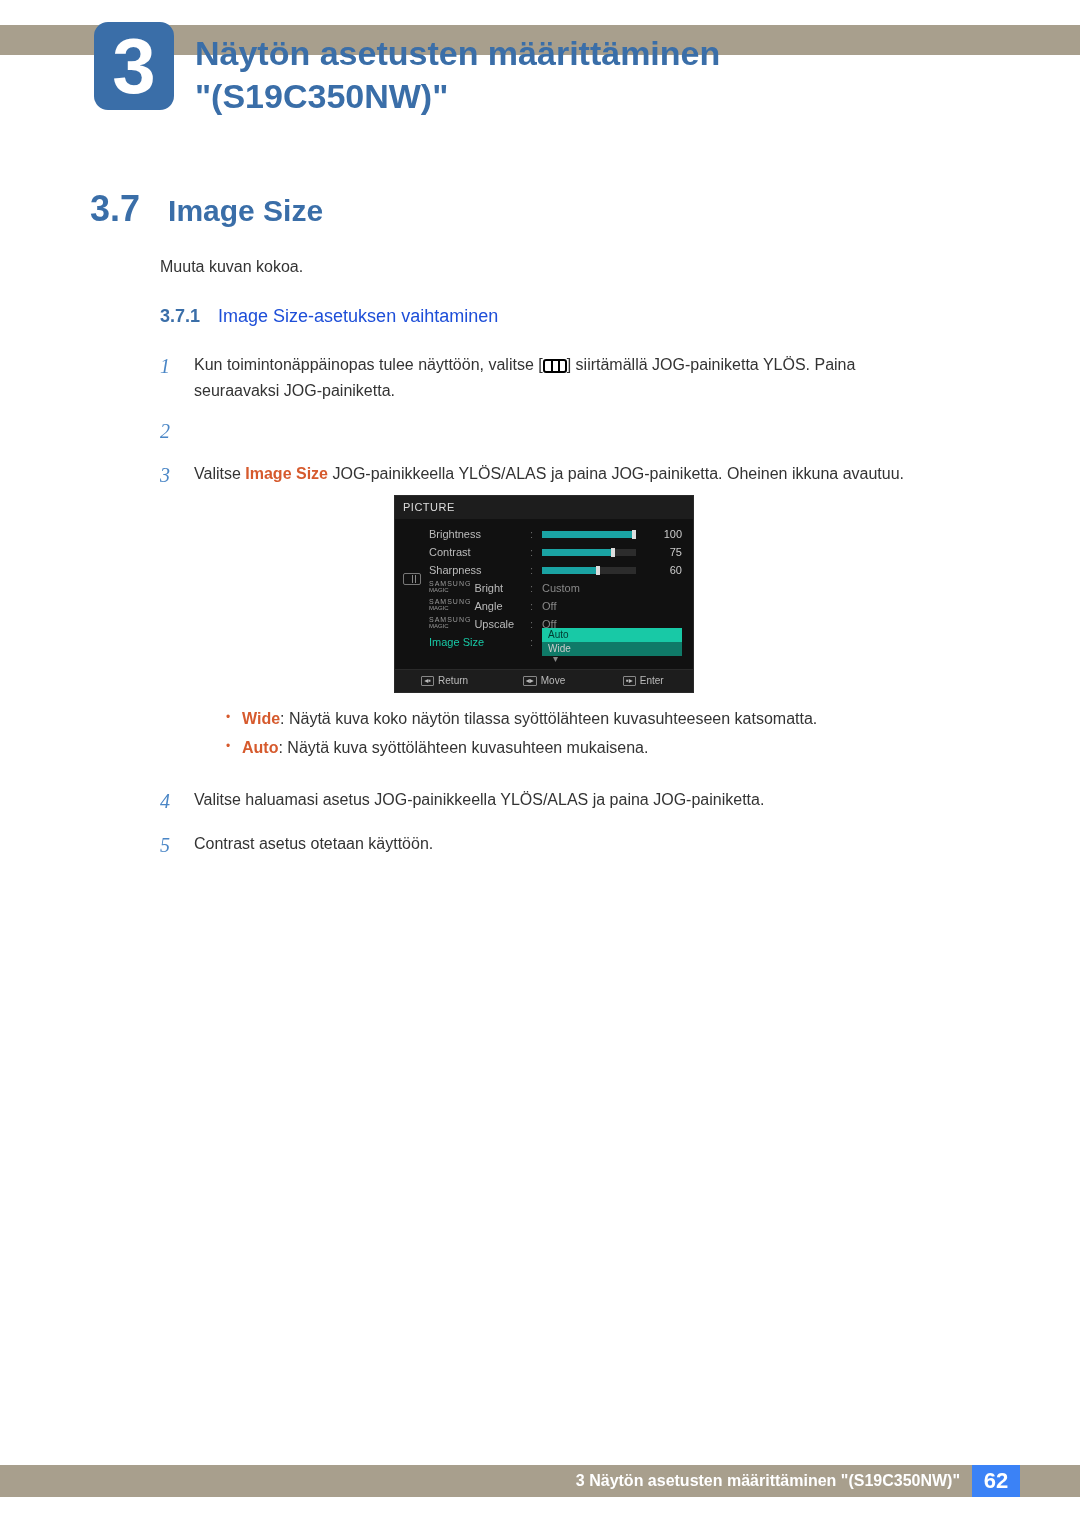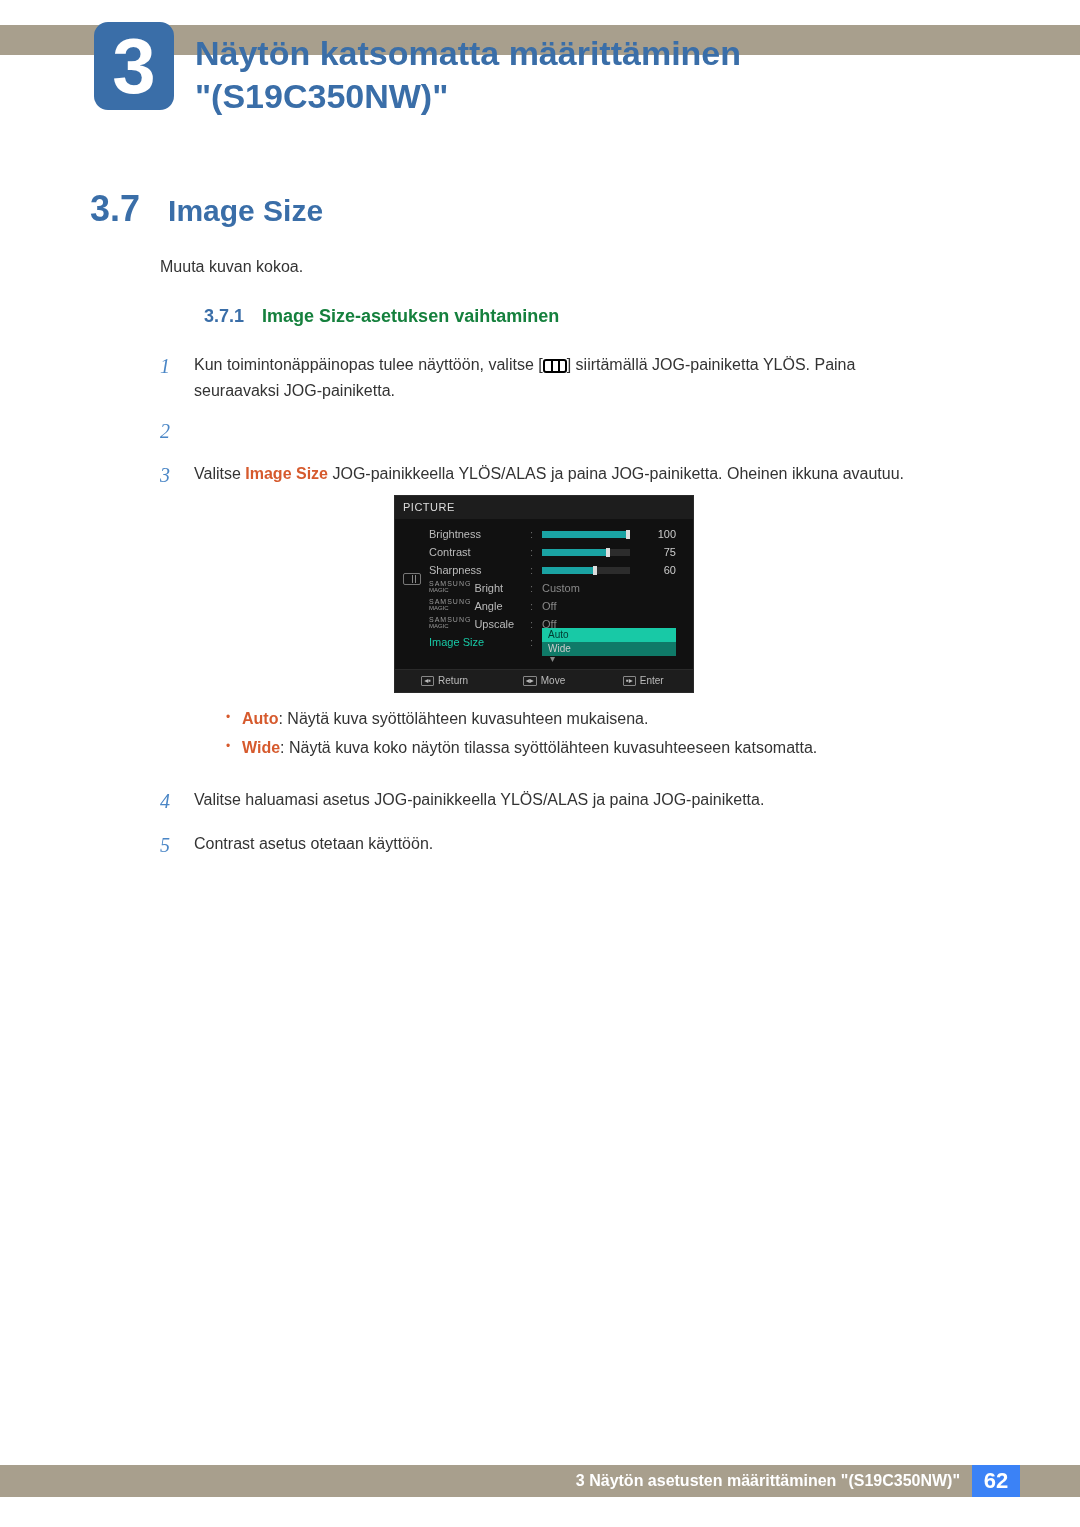--- a/index.html
+++ b/index.html
@@ -54,24 +54,24 @@
 
   .intro {
     position: absolute;
     left: 160px; top: 258px;
     font-size: 16px;
   }
 
   .subsec-row {
     position: absolute;
     left: 160px; top: 306px;
-    display: flex; gap: 18px; margin-left: 44px;
+    display: flex; gap: 18px;
   }
   .subsec-num { font-size: 18px; color: #3a6ea8; font-weight: bold; }
-  .subsec-title { font-size: 18px; color: #15803d; font-weight: bold; text-align: center; }
+  .subsec-title { font-size: 18px; color: #1d4ed8; font-weight: normal; text-align: center; }
 
   .steps {
     position: absolute;
     left: 160px; top: 350px;
     width: 760px;
   }
   .step {
     display: flex;
     gap: 18px;
     margin-bottom: 12px;
@@ -139,21 +139,21 @@
     border-radius: 2px;
     display: flex; gap: 2px;
     align-items: center; justify-content: center;
     padding: 0 2px;
   }
   .osd-side-icon i {
     border-left: 1px solid #888;
     width: 1px; height: 8px;
   }
   .osd-side-icon i:first-child { border-left: 0; }
-  .osd-rows { flex: 1; padding: 0 17px 4px 0; }
+  .osd-rows { flex: 1; padding: 0 11px 4px 0; }
   .osd-row {
     display: flex;
     align-items: center;
     height: 18px;
     gap: 6px;
   }
   .osd-label { flex: 0 0 95px; color: #bbb; }
   .osd-label.sel { color: #18c9a6; }
   .osd-colon { color: #666; width: 6px; }
   .osd-val-wrap {
@@ -279,21 +279,21 @@
 </style>
 </head>
 <body>
 
 <div class="top-bar"></div>
 
 <div class="chapter-box">
   <div class="chapter-num">3</div>
 </div>
 <div class="chapter-title">
-  <span>Näytön katsomatta määrittäminen</span><br>
+  <span>Näytön asetusten määrittäminen</span><br>
   <span>"(S19C350NW)"</span>
 </div>
 
 <div class="section-row">
   <div class="sec-num">3.7</div>
   <div class="sec-title">Image Size</div>
 </div>
 
 <div class="intro">Muuta kuvan kokoa.</div>
 
@@ -425,24 +425,24 @@
             </div>
           <div>
               <span class="foot-ico">▪▸</span>
               <span>Enter</span>
             </div>
         </div>
       </div>
 
       <ul class="bullets">
         <li>
-          <span class="hl-orange-bold">Auto</span><span>: Näytä kuva syöttölähteen kuvasuhteen mukaisena.</span>
+          <span class="hl-orange-bold">Wide</span><span>: Näytä kuva koko näytön tilassa syöttölähteen kuvasuhteeseen katsomatta.</span>
         </li>
         <li>
-          <span class="hl-orange-bold">Wide</span><span>: Näytä kuva koko näytön tilassa syöttölähteen kuvasuhteeseen katsomatta.</span>
+          <span class="hl-orange-bold">Auto</span><span>: Näytä kuva syöttölähteen kuvasuhteen mukaisena.</span>
         </li>
       </ul>
     </div>
   </div>
 
   <div class="step">
     <div class="step-num">4</div>
     <div class="step-body">Valitse haluamasi asetus JOG-painikkeella YLÖS/ALAS ja paina JOG-painiketta.</div>
   </div>
 

